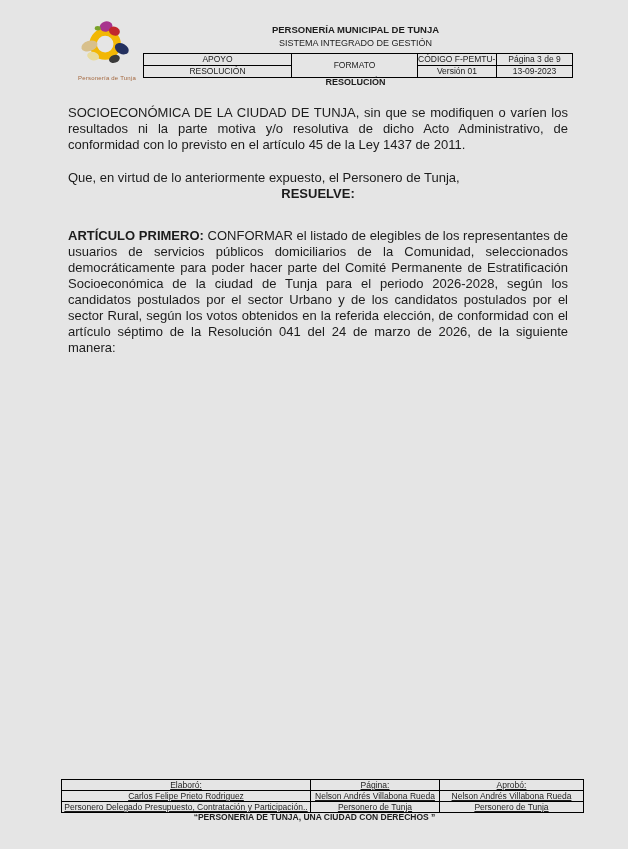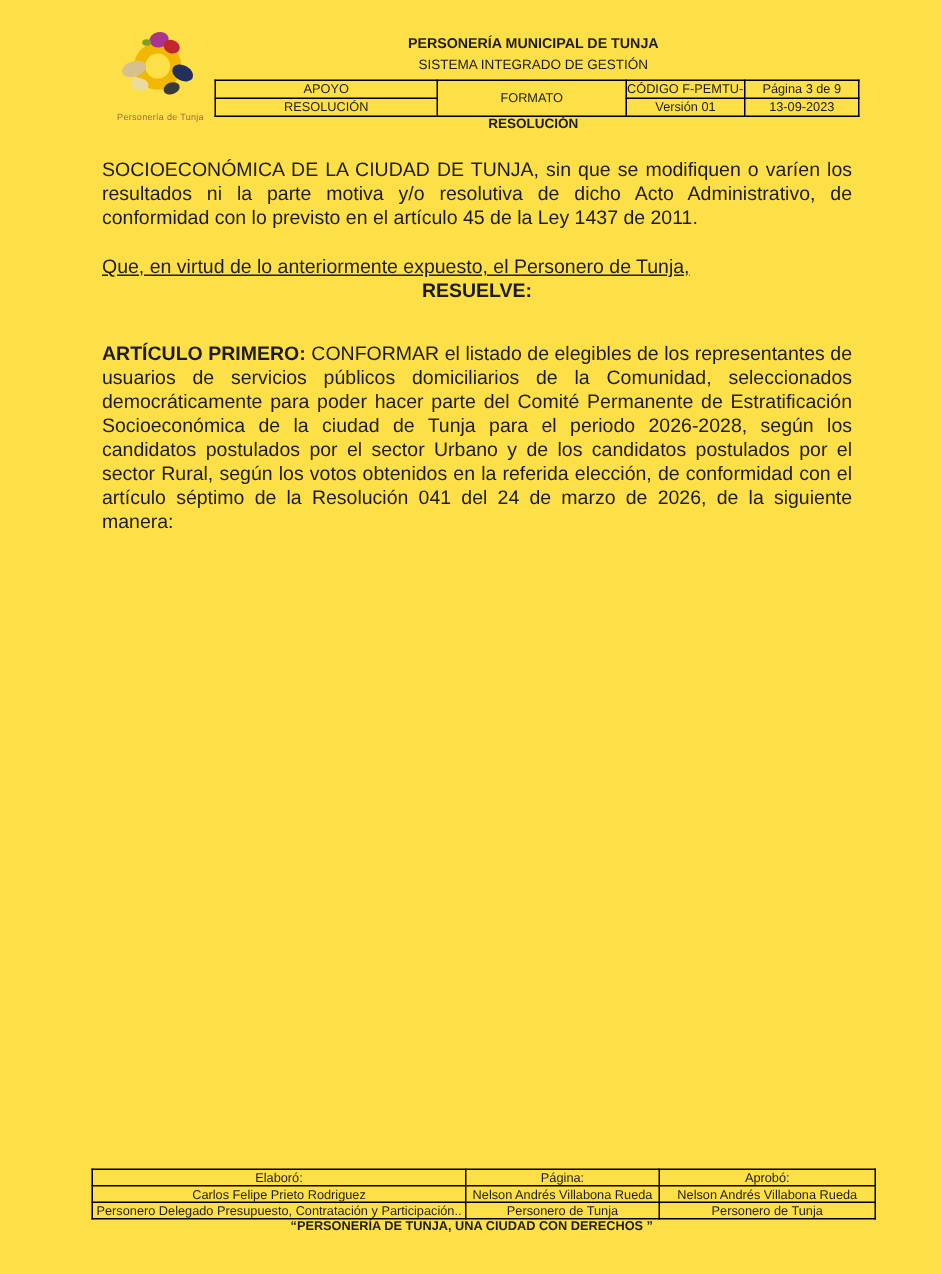--- a/index.html
+++ b/index.html
@@ -1,19 +1,19 @@
 <!DOCTYPE html>
 <html><head>
 <meta charset="utf-8">
 <style>
   html,body{margin:0;padding:0;background:#ffffff;}
   .page{
     position:relative;
     width:628px;height:849px;
-    background:#fde047;
+    background:#e5e5e5;
     font-family:"Liberation Sans", sans-serif;
     color:#1c1c1c;
     overflow:hidden;
   }
   
   .logo-wrap{position:absolute;left:76px;top:20px;width:62px;text-align:center;}
   .logo-caption{font-size:6px;color:#a4683f;margin-top:1px;letter-spacing:.2px;}
   .hdr-title{position:absolute;left:143px;top:24px;width:425px;text-align:center;
     font-size:9.5px;font-weight:bold;}
   .hdr-subtitle{position:absolute;left:143px;top:38px;width:425px;text-align:center;
@@ -22,30 +22,30 @@
     table-layout:fixed;}
   table.hdr td{border:1px solid #000;font-size:8.5px;text-align:center;
     padding:0;height:11px;line-height:11px;overflow:hidden;white-space:nowrap;}
   .hdr .c1{width:147px;} .hdr .c2{width:125px;} .hdr .c3{width:78px;} .hdr .c4{width:75px;}
   .doc-type{position:absolute;left:143px;top:77px;width:425px;text-align:center;
     font-size:9px;font-weight:bold;}
   
   .para{position:absolute;left:68px;width:500px;font-size:13px;line-height:16px;
     text-align:justify;}
   .p1{top:92px;}
-  .p2{top:157px;text-align:left;text-decoration:underline;}
+  .p2{top:157px;text-align:left;}
   .resuelve{position:absolute;left:68px;top:186px;width:500px;text-align:center;
     font-size:13px;font-weight:bold;}
   .p3{top:215px;}
   .bold{font-weight:bold;}
   
   table.ftr{position:absolute;left:61px;top:779px;width:507px;border-collapse:collapse;
     table-layout:fixed;}
   table.ftr td{border:1px solid #000;font-size:8.5px;text-align:center;
-    padding:0 2px;height:10px;line-height:10px;overflow:hidden;white-space:nowrap;}
+    padding:0 2px;height:10px;line-height:10px;overflow:hidden;white-space:nowrap;text-decoration:underline;}
   .ftr .fc1{width:244px;} .ftr .fc2{width:124px;} .ftr .fc3{width:139px;}
   .slogan{position:absolute;left:61px;top:812px;width:507px;text-align:center;
     font-size:8.5px;font-weight:bold;}
   .contact{position:absolute;left:40px;top:822px;width:548px;text-align:center;
     font-size:8.7px;white-space:nowrap;}
   .link{color:#1414e6;text-decoration:underline;cursor:pointer;}
   .email{color:#1414e6;text-decoration:none;cursor:pointer;}
 </style>
 </head>
 <body>

